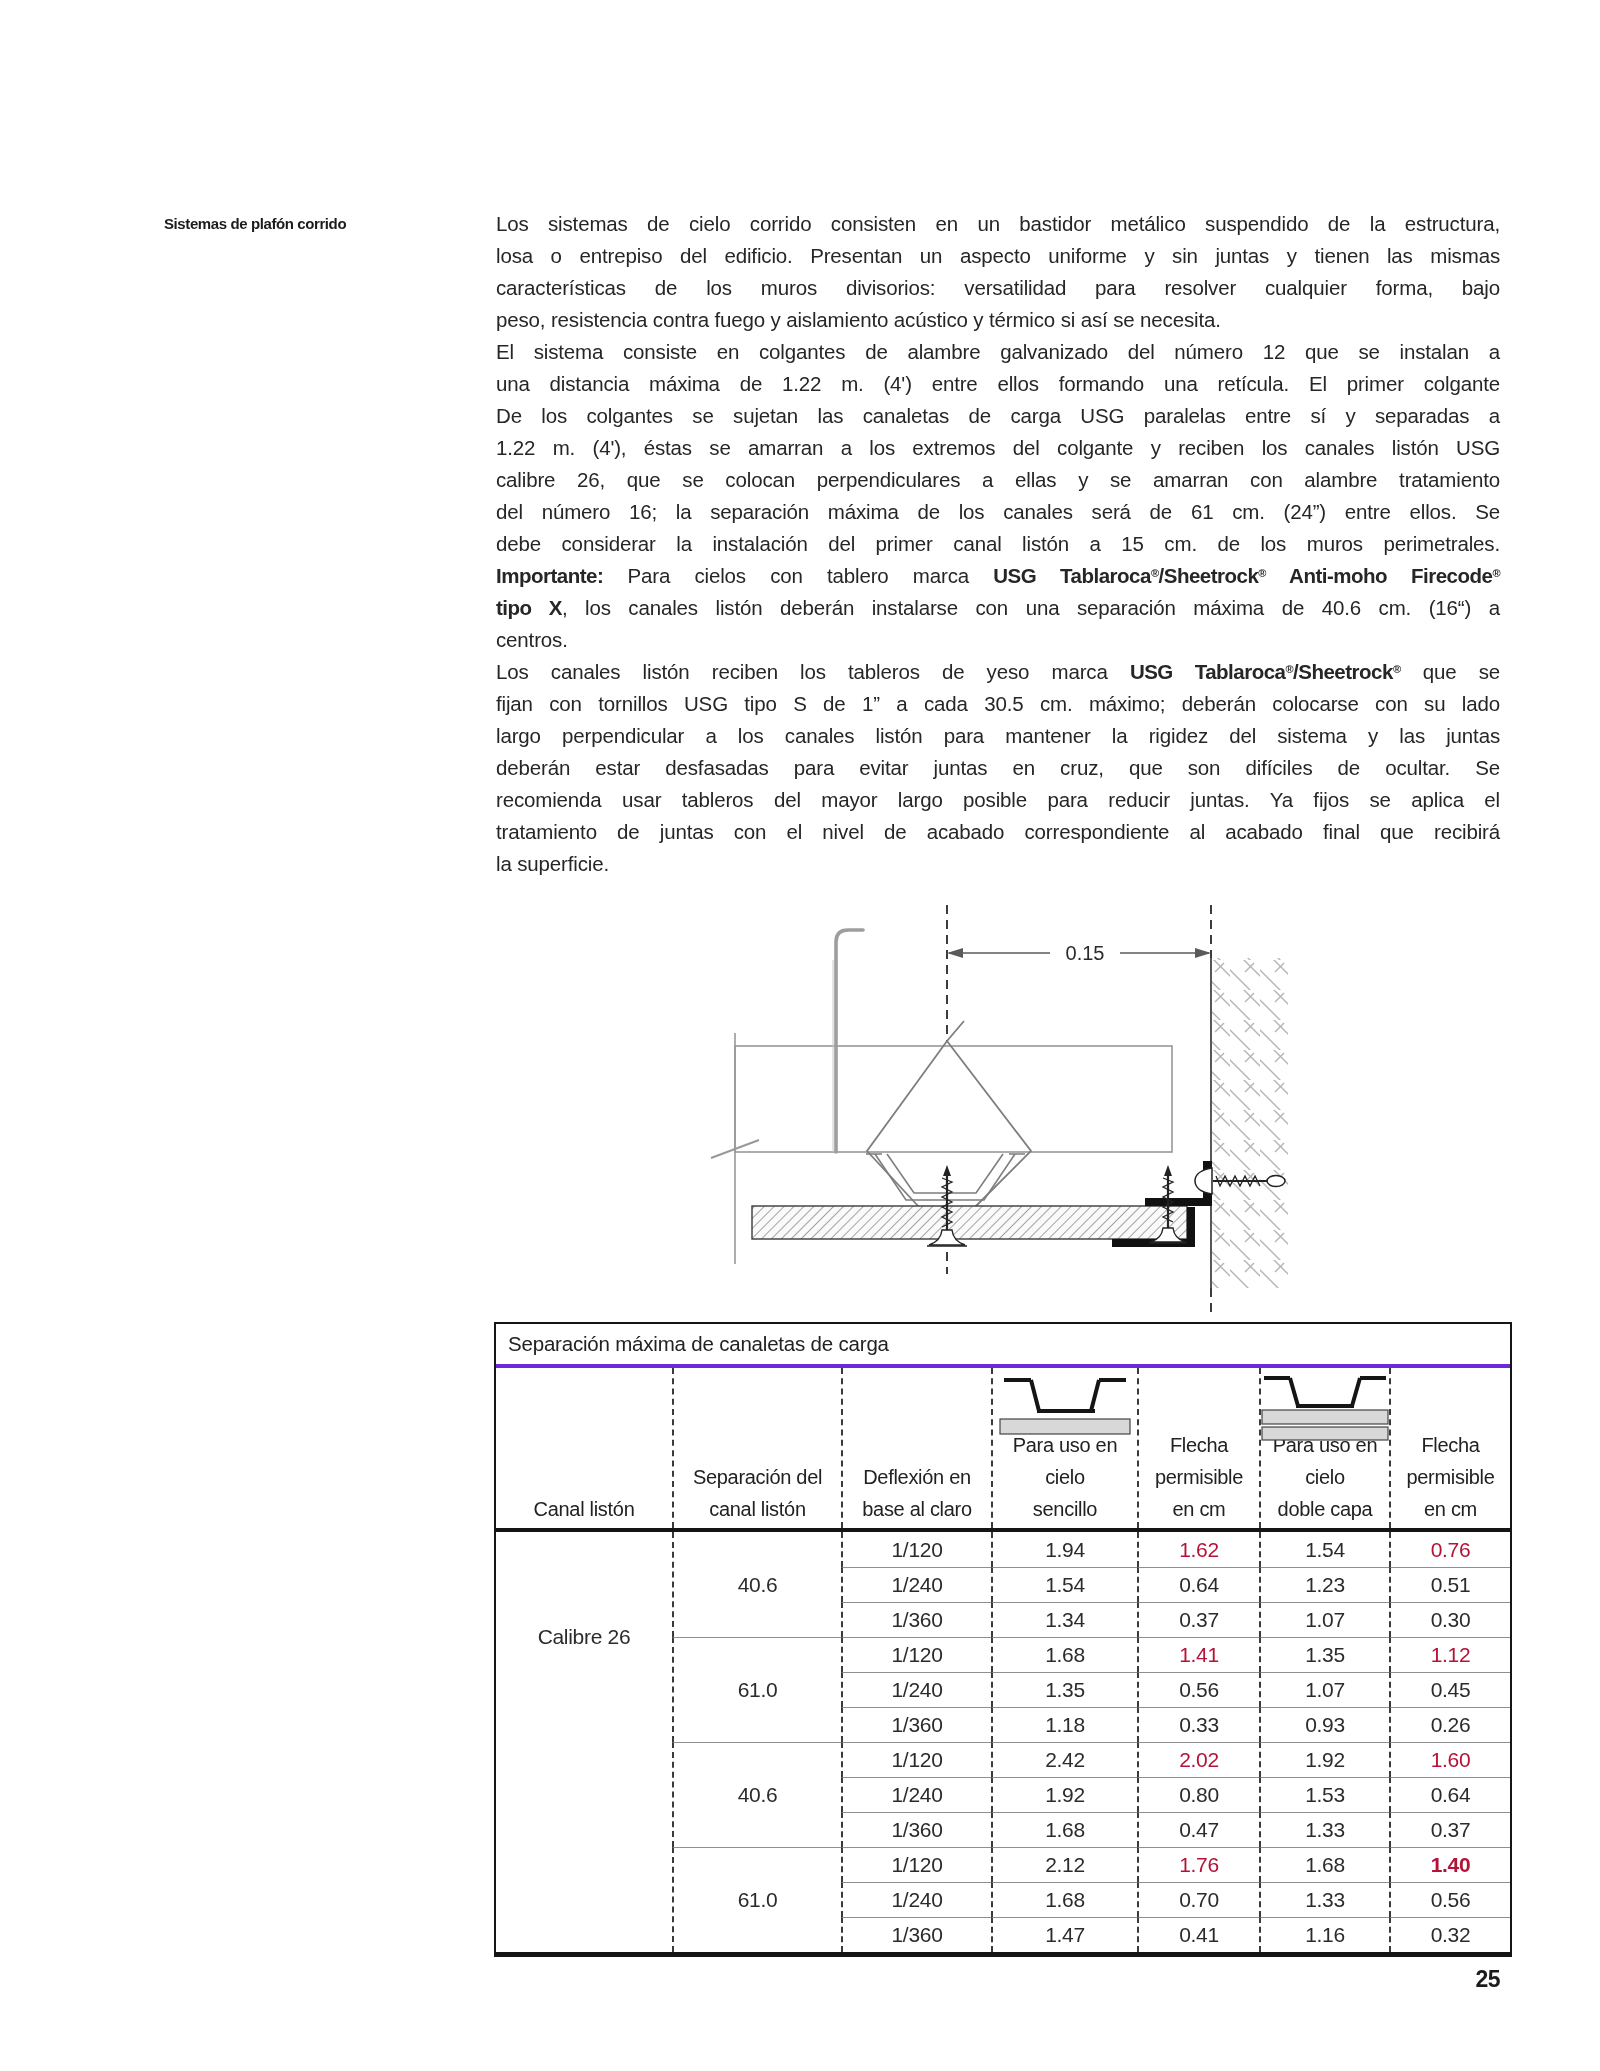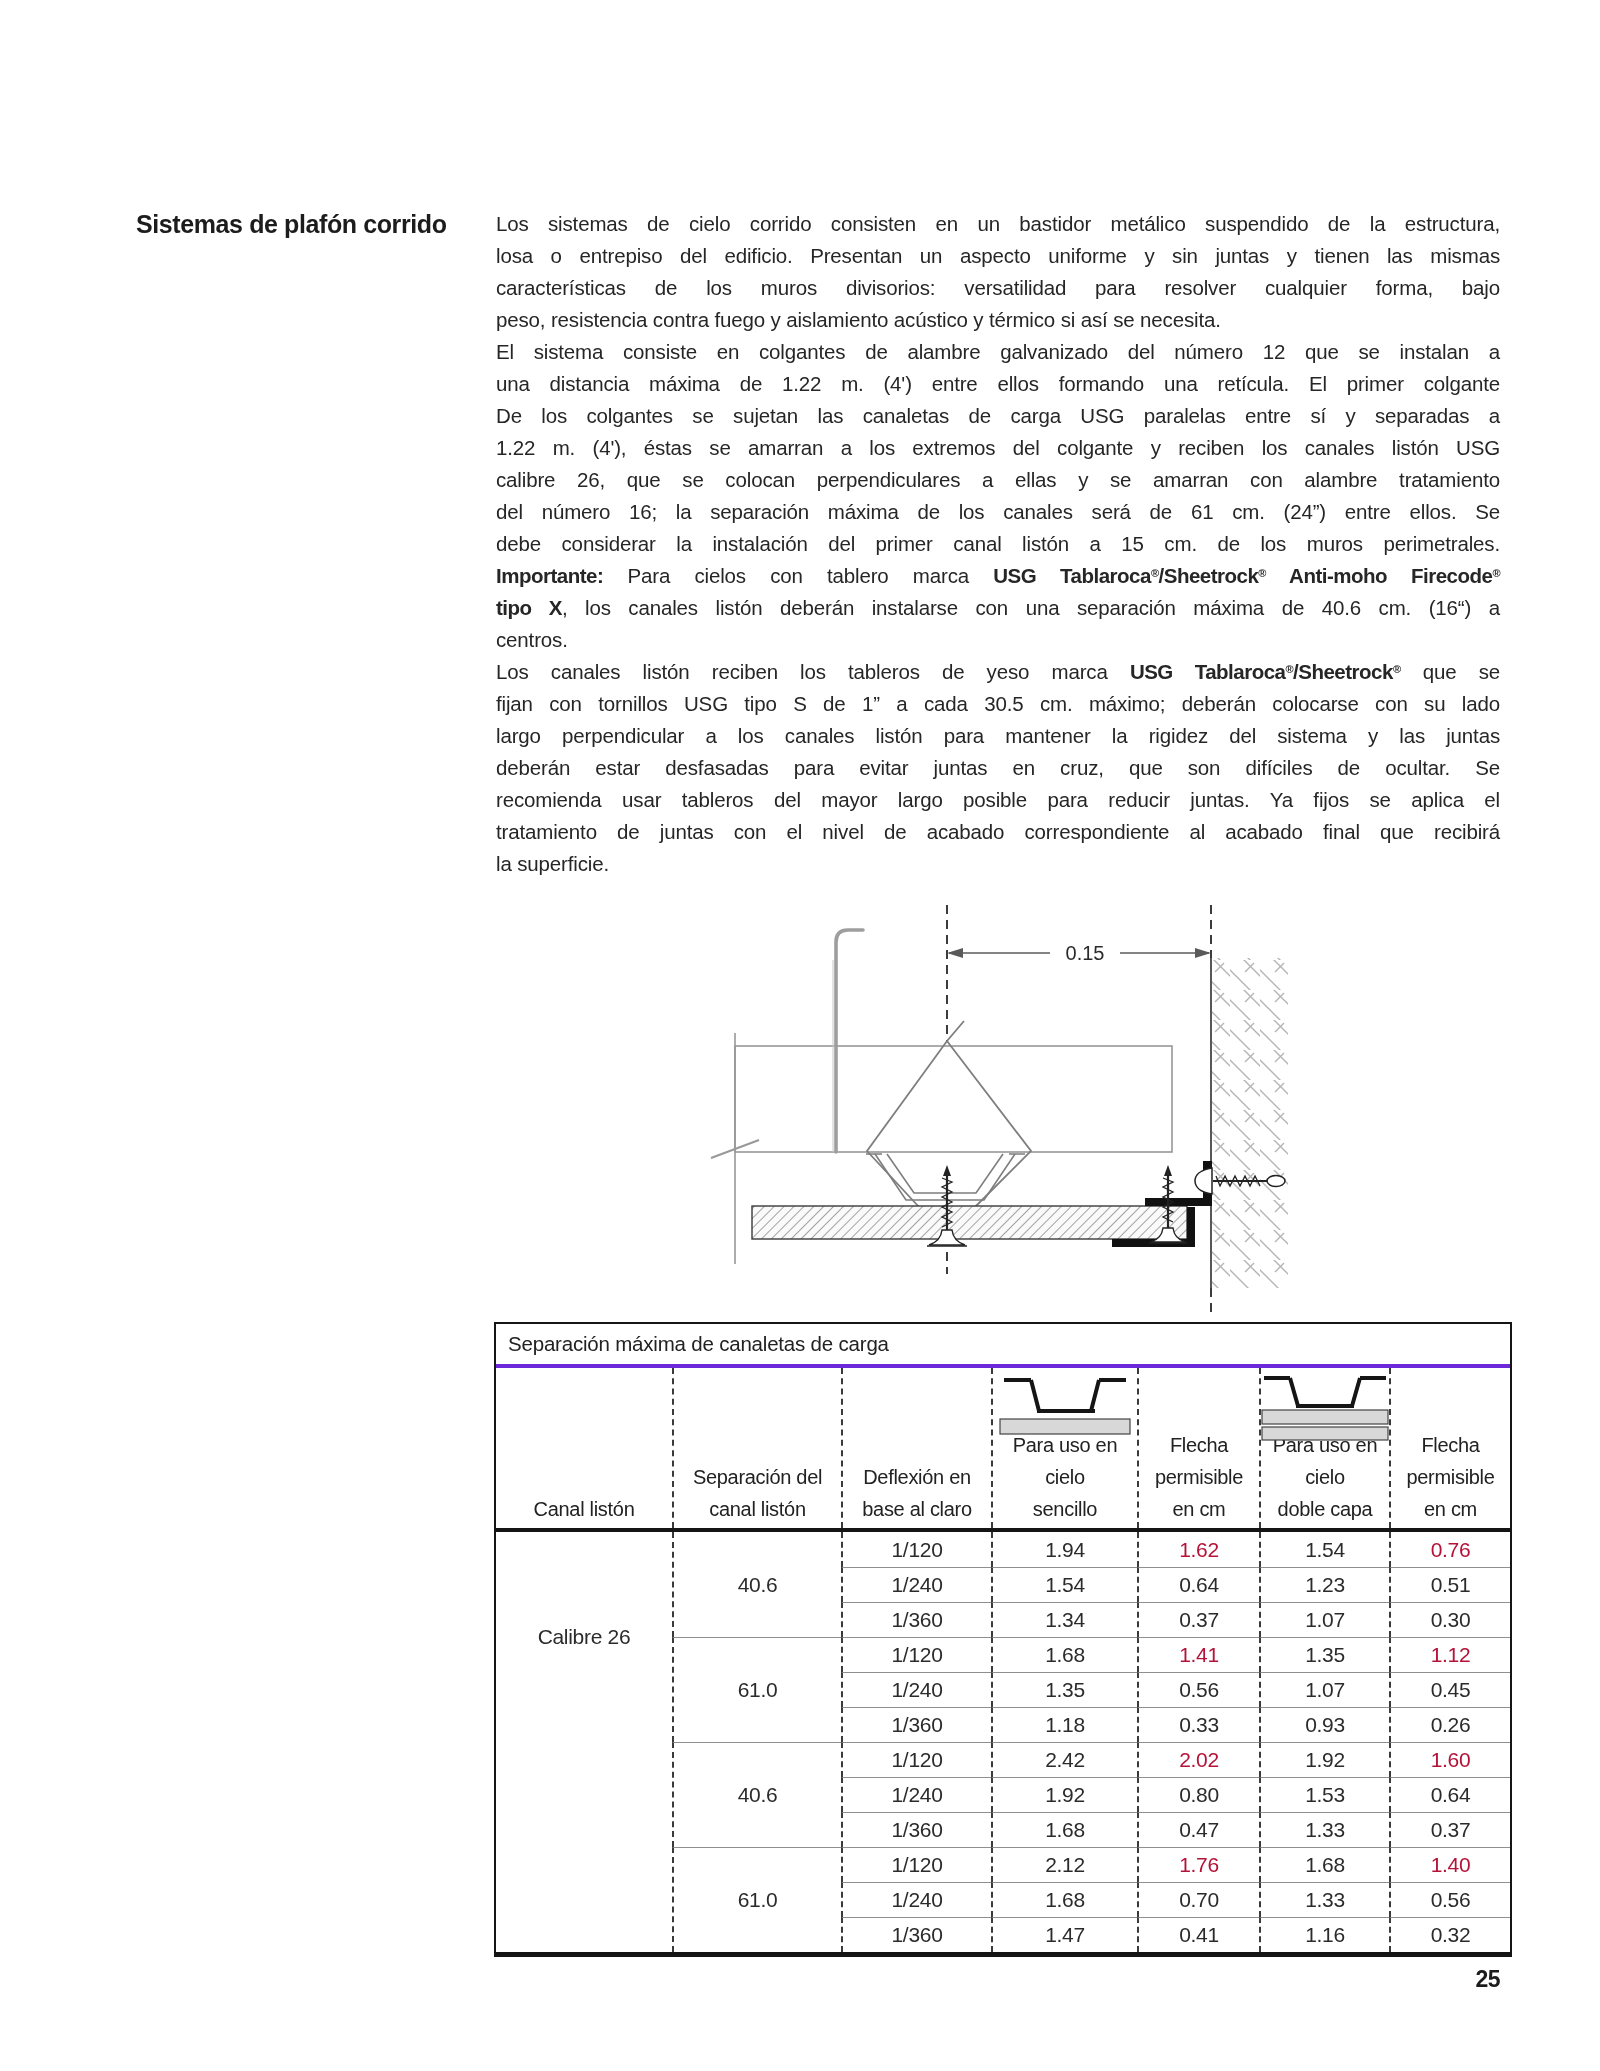--- a/index.html
+++ b/index.html
@@ -2,22 +2,22 @@
 <html><head>
 <meta charset="utf-8">
 <style>
   html,body{margin:0;padding:0;background:#e8e8e8;}
   #page{
     position:relative;width:1600px;height:2071px;background:#ffffff;
     font-family:"Liberation Sans", sans-serif;color:#232323;overflow:hidden;
   }
   
   #heading{
-    position:absolute;left:136px;top:208px;width:330px;
-    font-size:25px;font-weight:bold;letter-spacing:-0.4px;line-height:32px;color:#1c1c1c;
+    position:absolute;left:164px;top:208px;width:330px;
+    font-size:15px;font-weight:bold;letter-spacing:-0.4px;line-height:32px;color:#1c1c1c;
   }
   
   #bodytext{position:absolute;left:496px;top:208px;width:1004px;}
   .bt-line{
     font-size:20.5px;line-height:32px;letter-spacing:-0.15px;
     text-align:justify;text-align-last:justify;white-space:normal;color:#262626;
   }
   .bt-line.pend{text-align-last:left;}
   .bt-line .b{font-weight:bold;letter-spacing:-0.5px;}
   sup.reg{font-size:11px;vertical-align:6px;line-height:0;}
@@ -275,21 +275,21 @@
         <div class="cell dash ln" style="grid-area: 9 / 3;">1/360</div>
         <div class="cell dash ln" style="grid-area: 9 / 4;">1.68</div>
         <div class="cell dash ln" style="grid-area: 9 / 5;">0.47</div>
         <div class="cell dash ln" style="grid-area: 9 / 6;">1.33</div>
         <div class="cell dash ln" style="grid-area: 9 / 7;">0.37</div>
         <div class="cell dash ln" style="grid-area: 10 / 2 / span 3;">61.0</div>
         <div class="cell dash ln" style="grid-area: 10 / 3;">1/120</div>
         <div class="cell dash ln" style="grid-area: 10 / 4;">2.12</div>
         <div class="cell dash ln red" style="grid-area: 10 / 5;">1.76</div>
         <div class="cell dash ln" style="grid-area: 10 / 6;">1.68</div>
-        <div class="cell dash ln red" style="grid-area: 10 / 7;">1.40</div>
+        <div class="cell dash ln red" style="grid-area: 10 / 7; font-weight: bold;">1.40</div>
         <div class="cell dash ln" style="grid-area: 11 / 3;">1/240</div>
         <div class="cell dash ln" style="grid-area: 11 / 4;">1.68</div>
         <div class="cell dash ln" style="grid-area: 11 / 5;">0.70</div>
         <div class="cell dash ln" style="grid-area: 11 / 6;">1.33</div>
         <div class="cell dash ln" style="grid-area: 11 / 7;">0.56</div>
         <div class="cell dash ln" style="grid-area: 12 / 3;">1/360</div>
         <div class="cell dash ln" style="grid-area: 12 / 4;">1.47</div>
         <div class="cell dash ln" style="grid-area: 12 / 5;">0.41</div>
         <div class="cell dash ln" style="grid-area: 12 / 6;">1.16</div>
         <div class="cell dash ln" style="grid-area: 12 / 7;">0.32</div>

